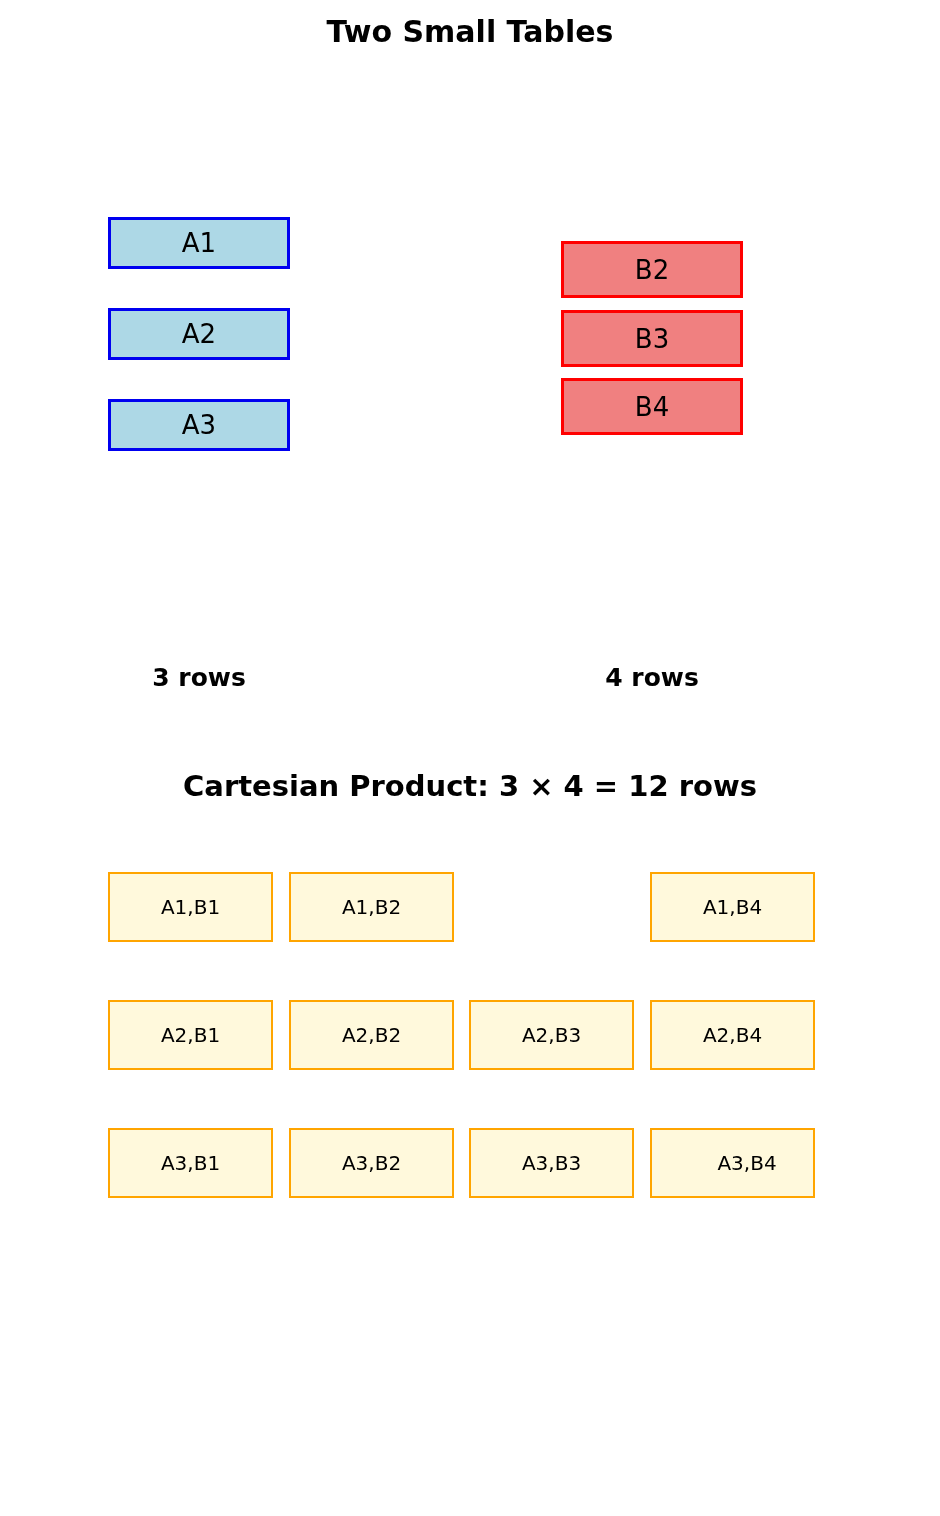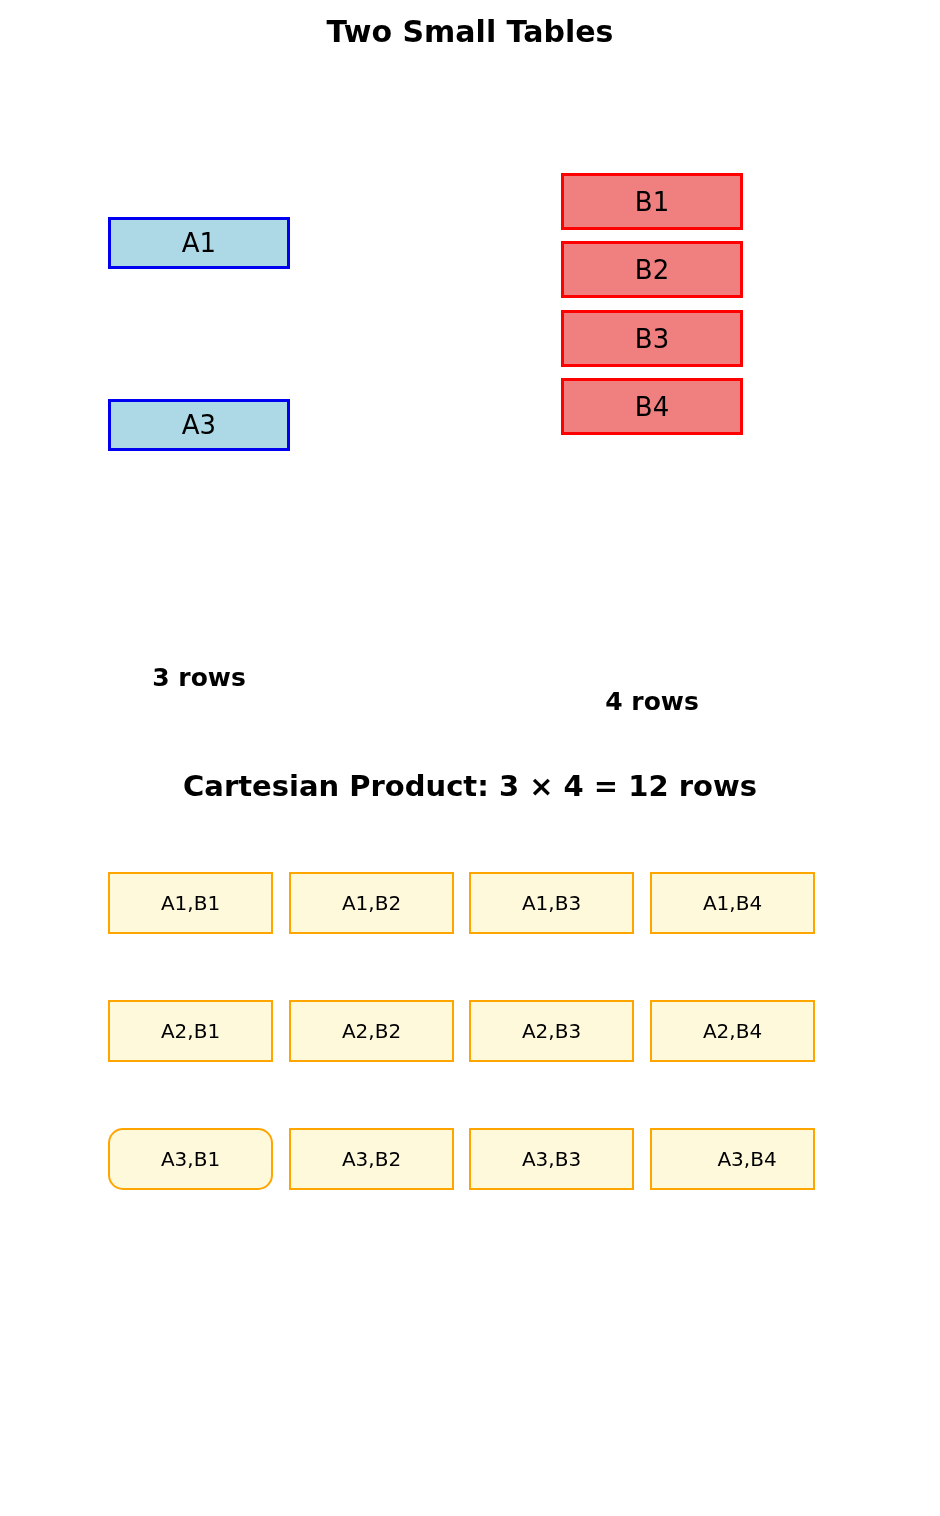--- a/index.html
+++ b/index.html
@@ -44,21 +44,21 @@
     border: 3px solid var(--table-a-border, #0000F0);
   }
   .box.b {
     width: 182px;
     height: 57px;
     background: var(--table-b-fill, #F08080);
     border: 3px solid var(--table-b-border, #FF0000);
   }
   .box.p {
     width: 165px;
-    height: 62px;
+    height: 70px;
     background: var(--product-fill, #FFF9DC);
     border: 2.5px solid var(--product-border, #FFA500);
     font-size: 20px;
   }
   .caption {
     position: absolute;
     width: 182px;
     text-align: center;
     font-size: 25px;
     font-weight: bold;
@@ -77,40 +77,39 @@
   }
 </style>
 </head>
 <body>
 
 <div class="canvas">
 
   <h1 class="fig-title">Two Small Tables</h1>
 
   <div class="box a" style="left:108px; top:217px;">A1</div>
+  <div class="box a" style="left:108px; top:308px;">A2</div>
   <div class="box a" style="left:108px; top:399px;">A3</div>
 
-  <div class="box b" style="left:561px; top:173px;">B1</div>
   <div class="box b" style="left:561px; top:241px;">B2</div>
   <div class="box b" style="left:561px; top:310px;">B3</div>
   <div class="box b" style="left:561px; top:378px;">B4</div>
 
   <div class="caption" style="left:108px; top:663px;">3 rows</div>
-  <div class="caption" style="left:561px; top:663px;margin-top:24px;">4 rows</div>
+  <div class="caption" style="left:561px; top:663px;">4 rows</div>
 
   <h2 class="product-title">Cartesian Product: 3 × 4 = 12 rows</h2>
 
   <div class="box p" style="left:108px; top:872px;">A1,B1</div>
   <div class="box p" style="left:289px; top:872px;">A1,B2</div>
-  <div class="box p" style="left:469px; top:872px;">A1,B3</div>
   <div class="box p" style="left:650px; top:872px;">A1,B4</div>
 
   <div class="box p" style="left:108px; top:1000px;">A2,B1</div>
   <div class="box p" style="left:289px; top:1000px;text-align:right;">A2,B2</div>
   <div class="box p" style="left:469px; top:1000px;">A2,B3</div>
   <div class="box p" style="left:650px; top:1000px;">A2,B4</div>
 
-  <div class="box p" style="left:108px; top:1128px;border-radius:15px;">A3,B1</div>
+  <div class="box p" style="left:108px; top:1128px;">A3,B1</div>
   <div class="box p" style="left:289px; top:1128px;">A3,B2</div>
   <div class="box p" style="left:469px; top:1128px;">A3,B3</div>
   <div class="box p" style="left:650px; top:1128px;padding-left:29px;">A3,B4</div>
 
 </div>
 
 </body></html>

